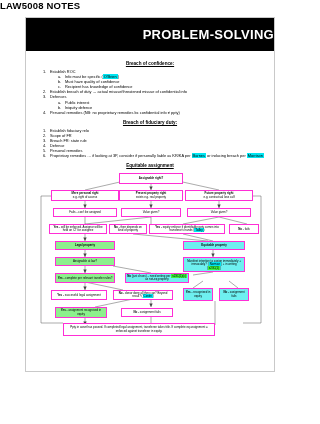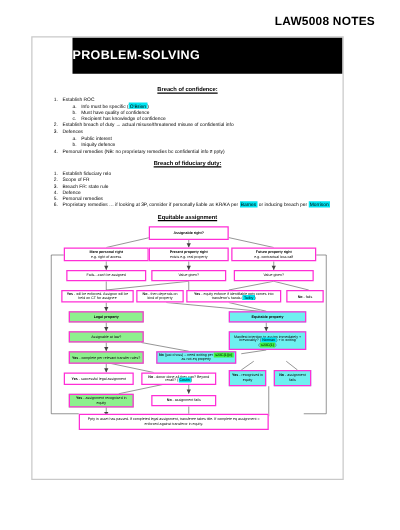--- a/index.html
+++ b/index.html
@@ -1,37 +1,36 @@
 <!DOCTYPE html>
 <html><head>
 <meta charset="utf-8">
 <style>
   html,body{margin:0;padding:0;background:#ffffff;}
   body{width:300px;height:424px;overflow:hidden;font-family:"Liberation Sans",sans-serif;}
 
   .doc-title{
-    text-align:right;font-weight:bold;font-size:9.5px;color:#000;
-    letter-spacing:.2px;padding-top:12px;
+    text-align:left;font-weight:bold;font-size:9.5px;color:#000;
+    letter-spacing:.2px;padding-top:0;
   }
 
   .page{
     position:relative;
     width:250px;margin:6px auto 0 auto;
     background:#fff;
     border:1px solid #c9c9c9;
     box-sizing:border-box;
     height:355px;
     overflow:hidden;
   }
 
   .banner{
-    background:#000;color:#fff;text-align:left;
-    font-weight:bold;font-size:10px;letter-spacing:.3px;
+    background:#000;color:#fff;text-align:right;
+    font-weight:bold;font-size:13px;letter-spacing:.3px;
     padding:9px 0 9px 0;
-    margin-left:32px;
   }
 
   .body-area{padding:5px 7px 0 7px;}
 
   .sec-head{
     text-align:center;font-weight:bold;font-size:4.6px;
     text-decoration:underline;margin:5px 0 3px 0;color:#000;
   }
 
   ol.lvl1{margin:0 0 0 10px;padding:0;list-style:none;}

